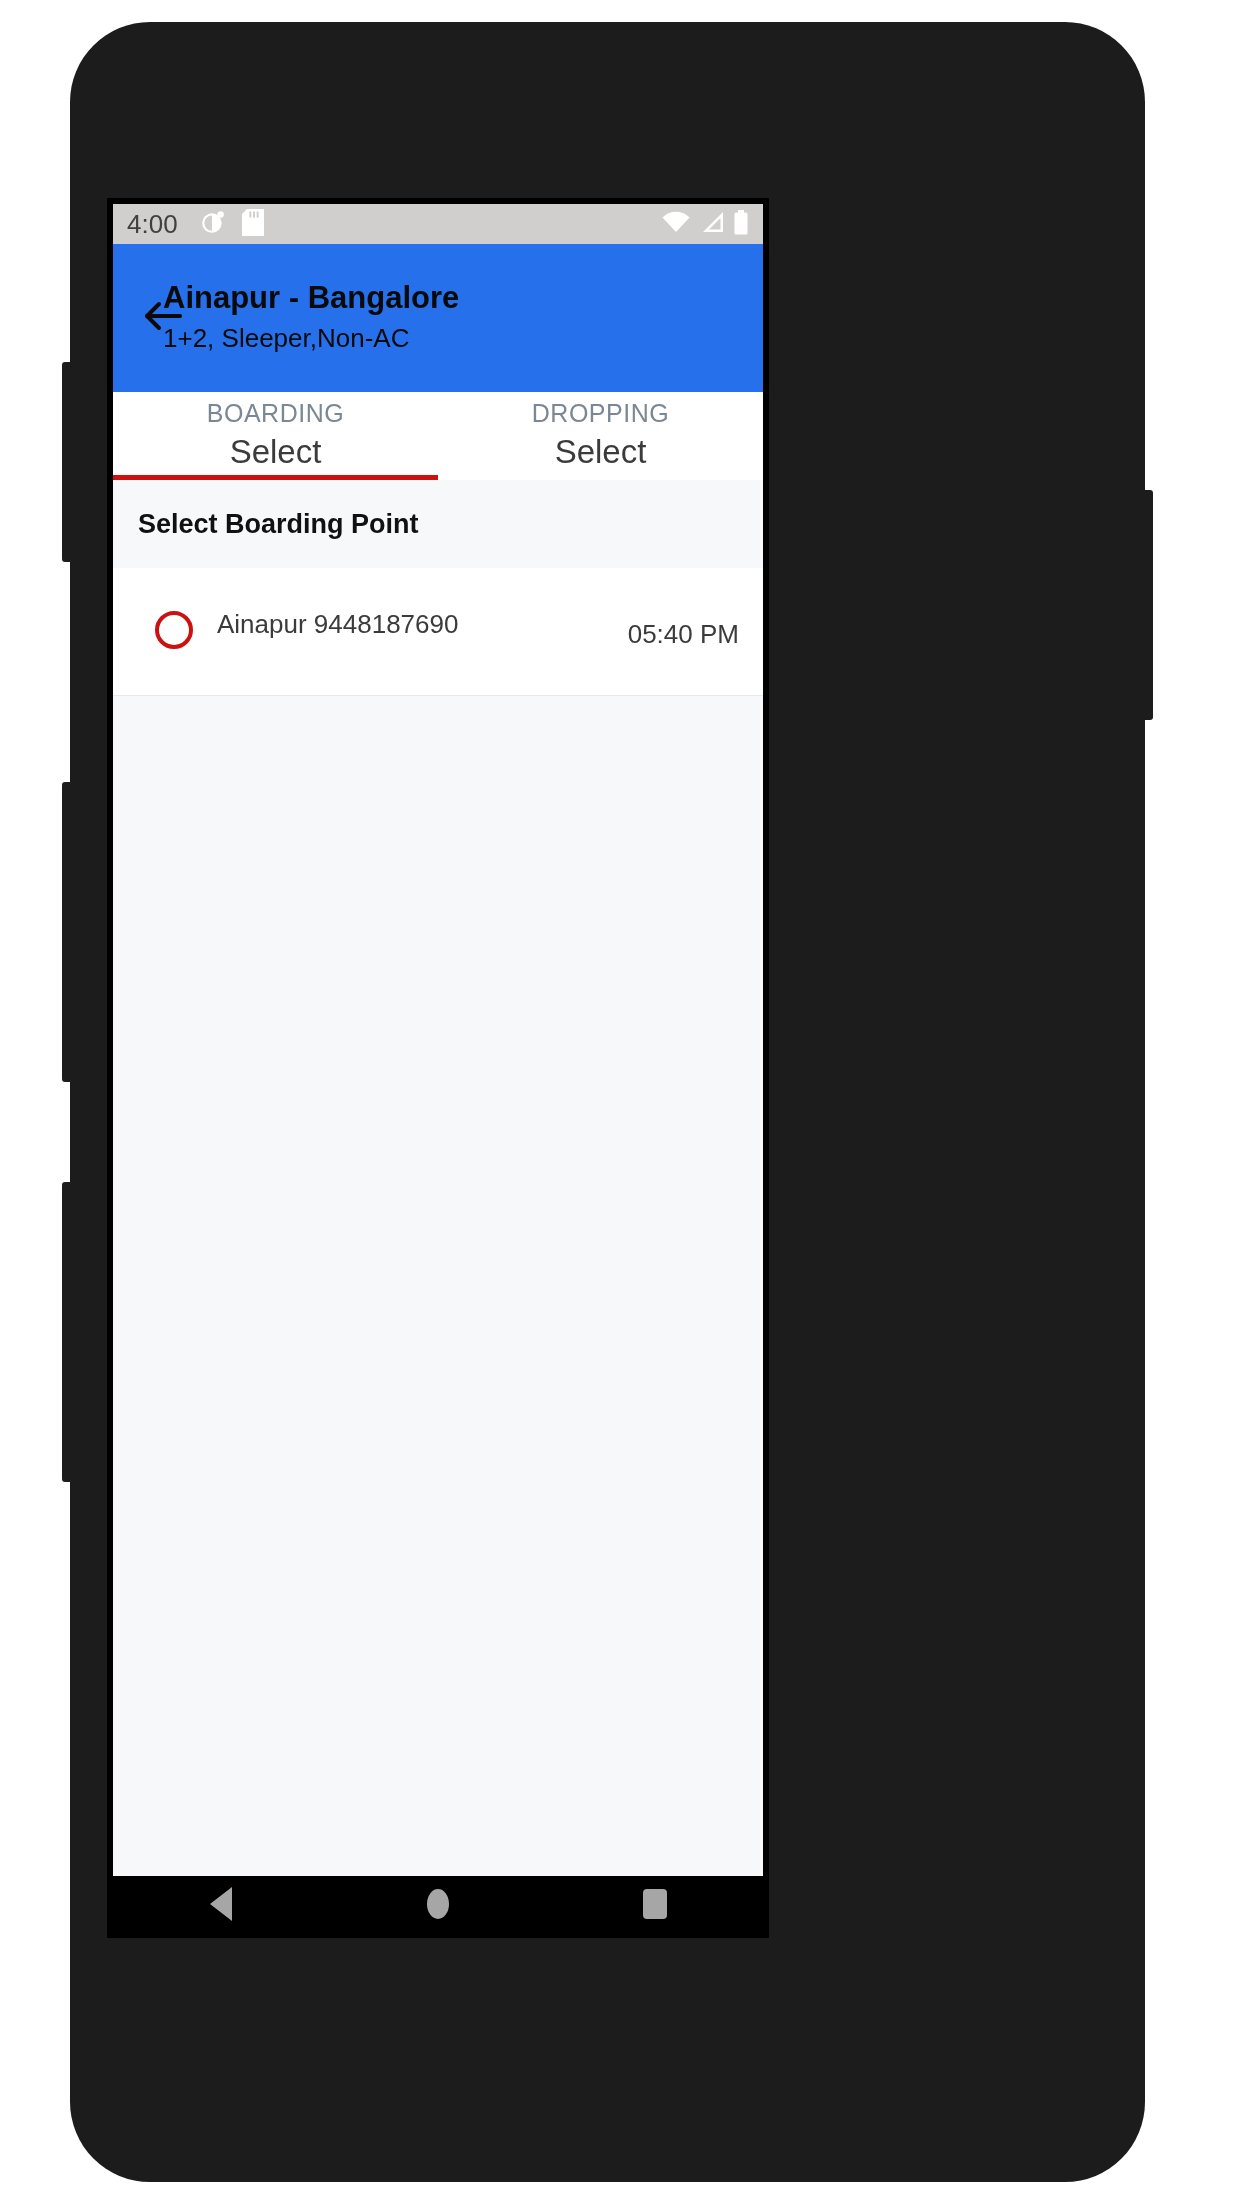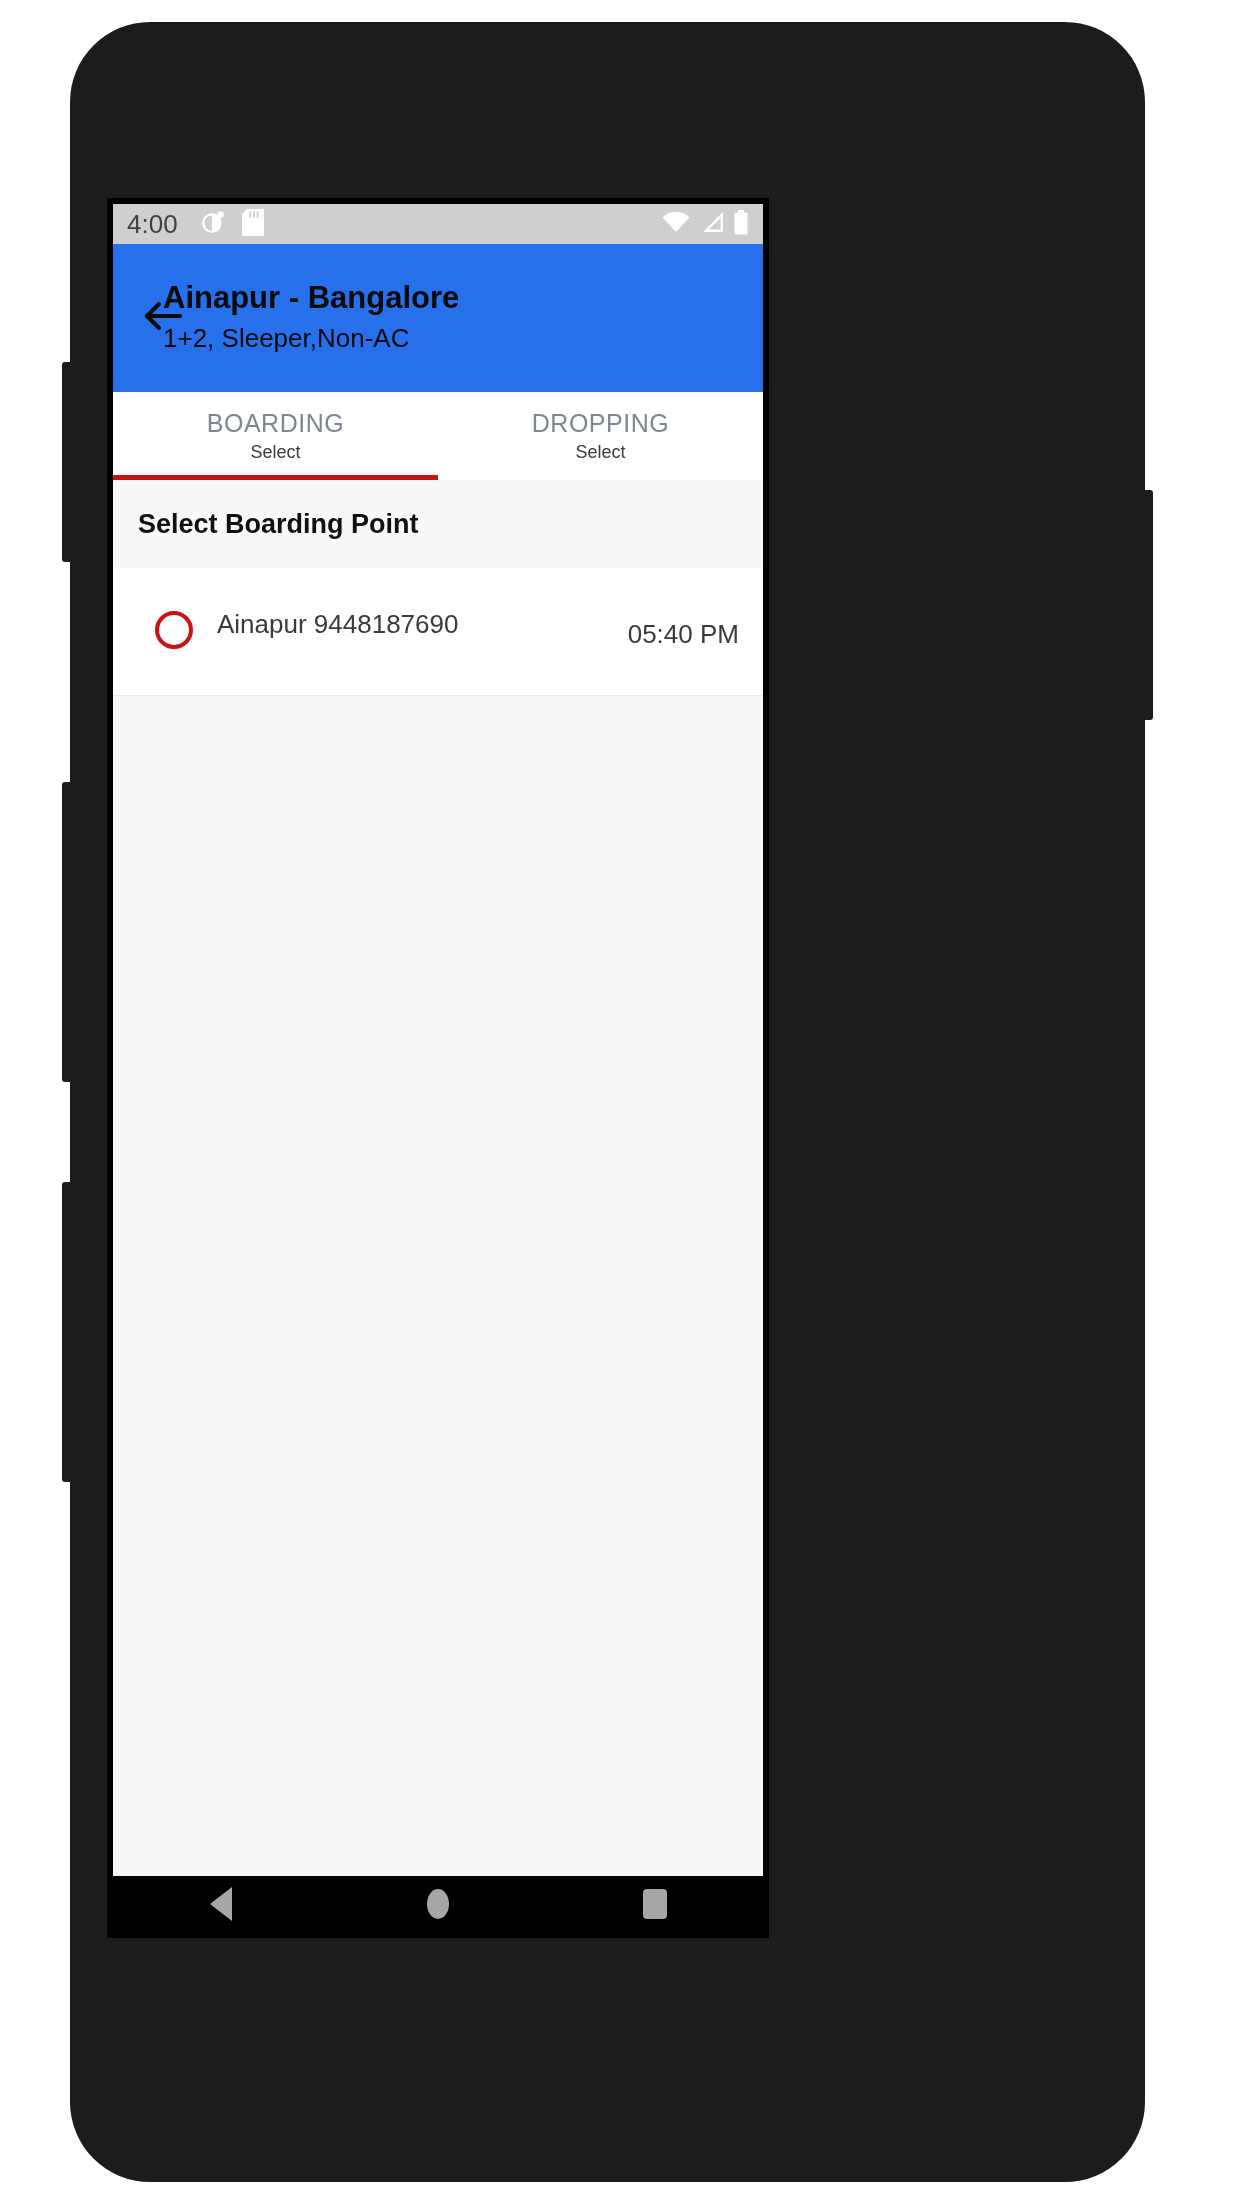--- a/index.html
+++ b/index.html
@@ -143,21 +143,21 @@
     cursor: pointer;
     position: relative;
   }
   .tab-title {
     font-size: 25px;
     color: #7b8794;
     letter-spacing: 0.5px;
     line-height: 1.2;
   }
   .tab-value {
-    font-size: 18px;
+    font-size: 33px;
     color: #3b3b3b;
     line-height: 1.35;
     margin-top: 2px;
   }
   .tab-indicator {
     position: absolute;
     bottom: 0;
     left: 0;
     width: 100%;
     height: 5px;

